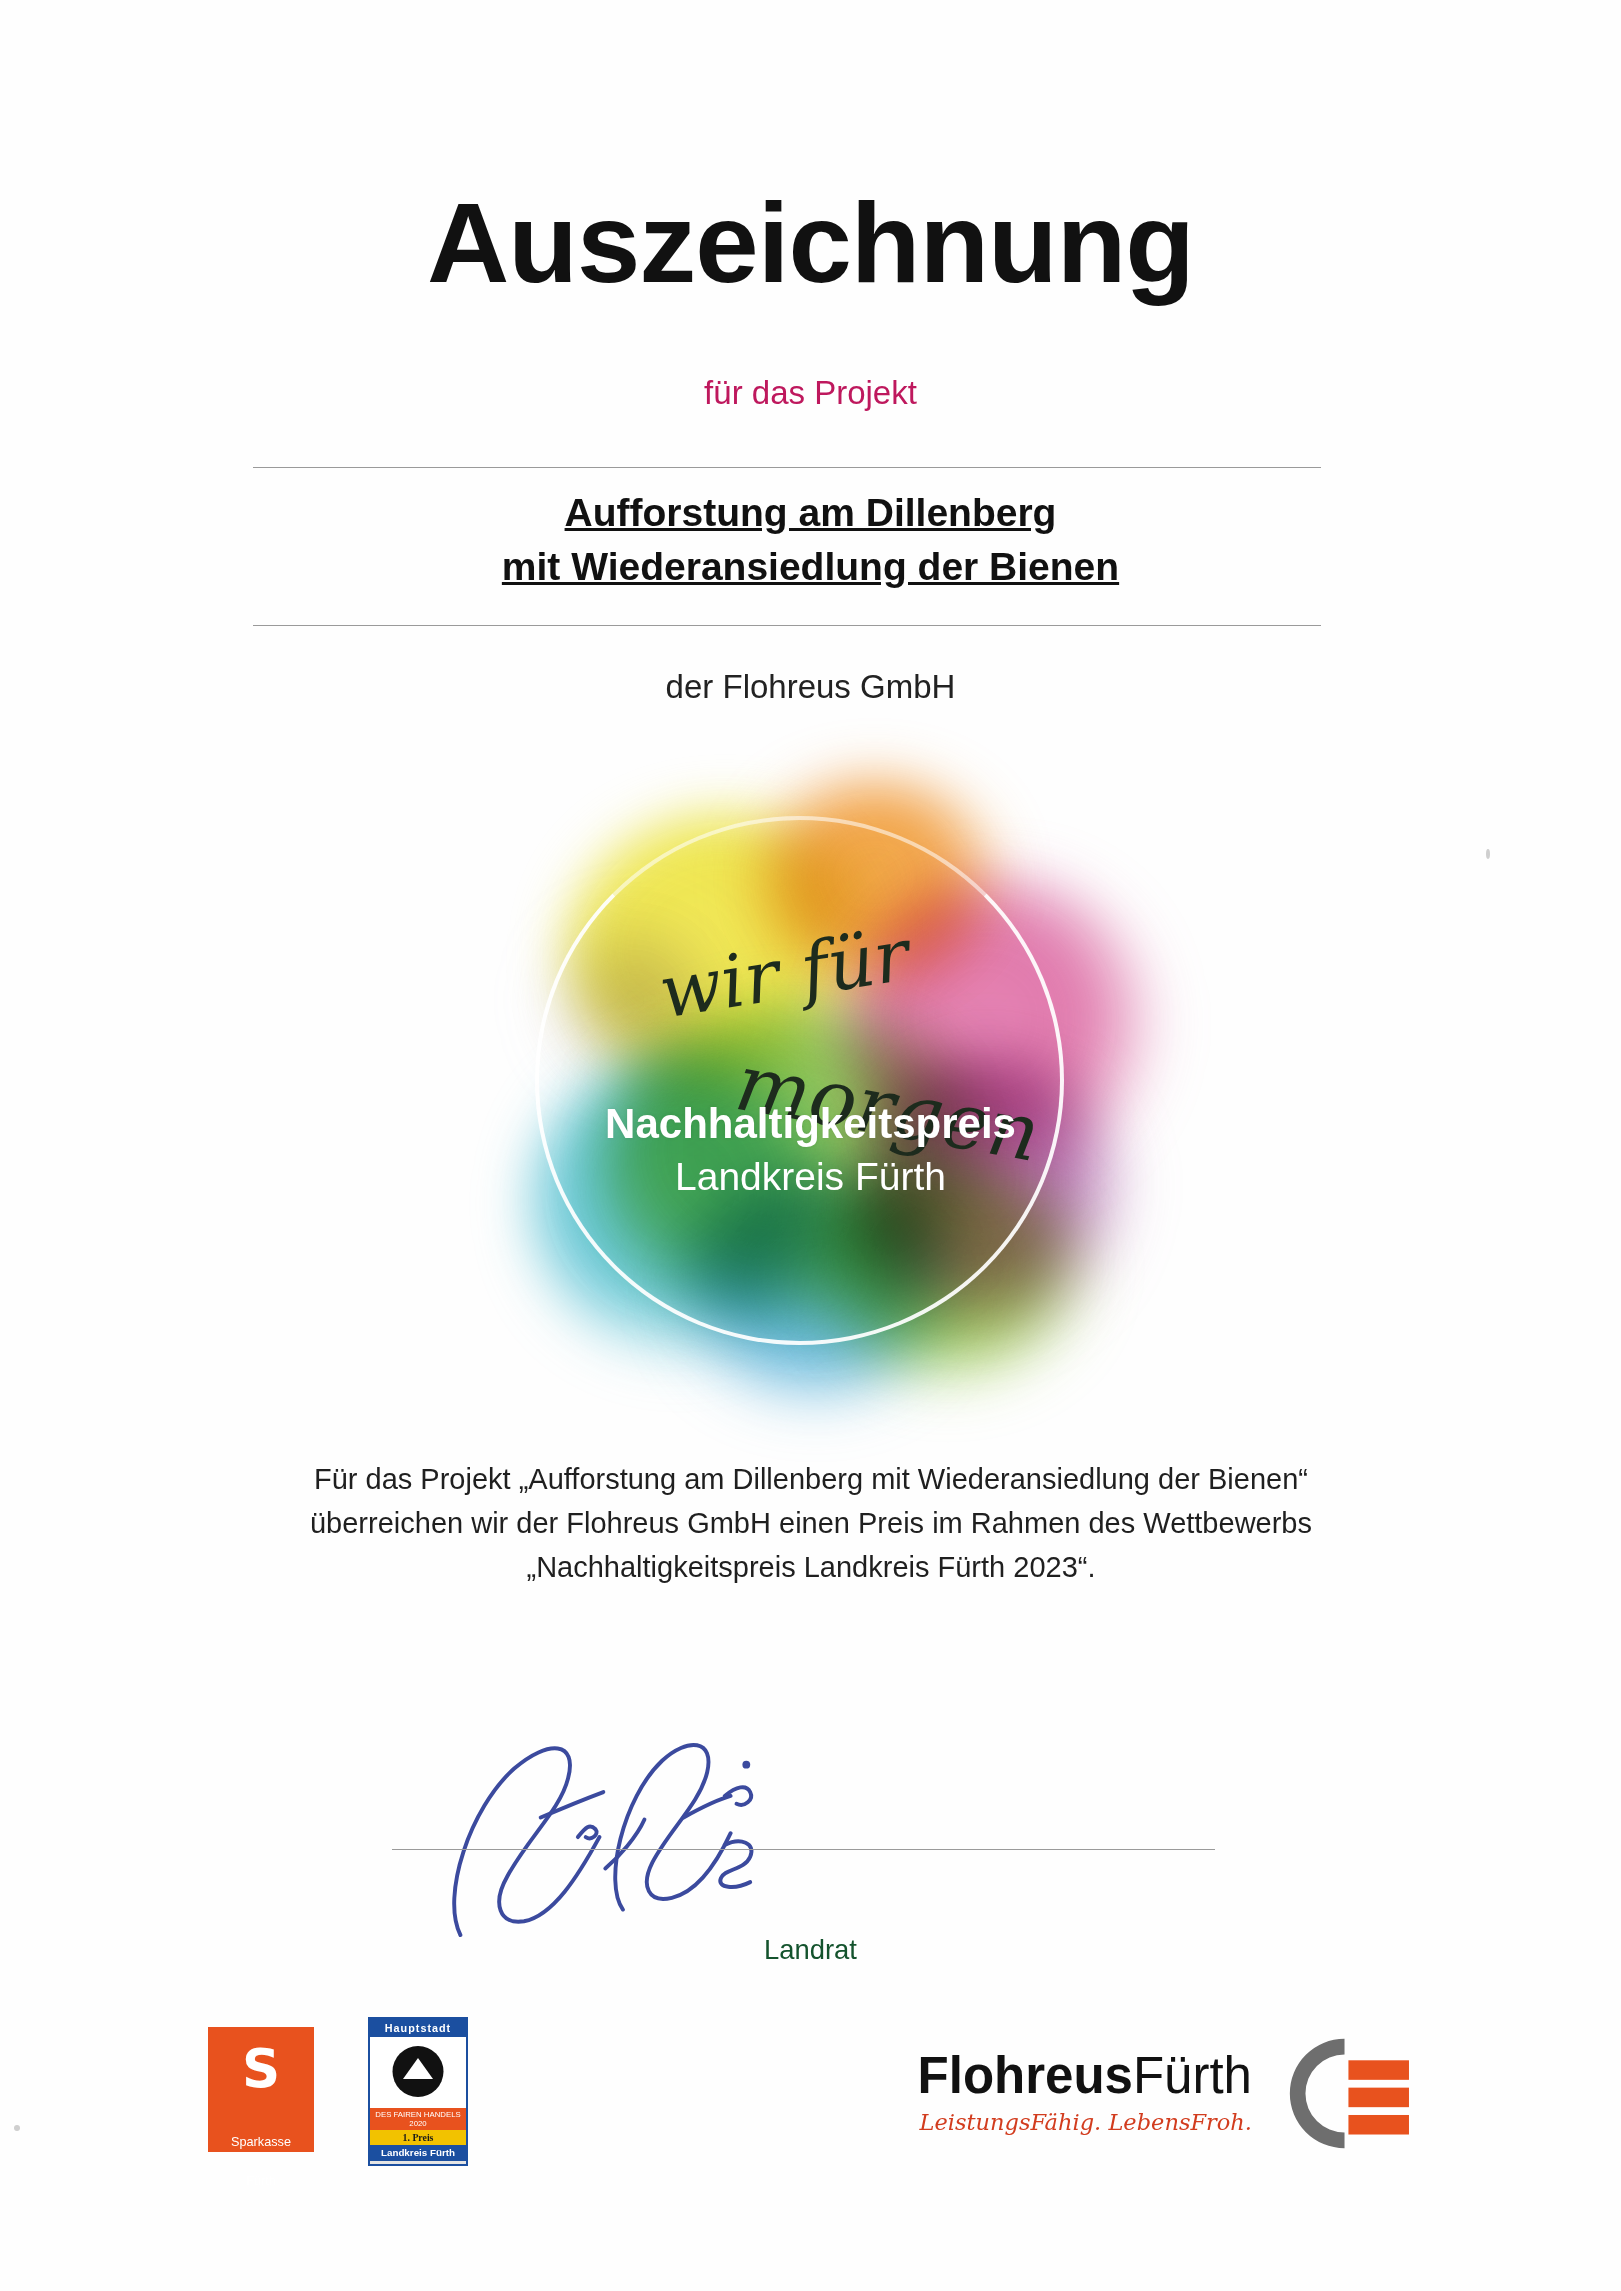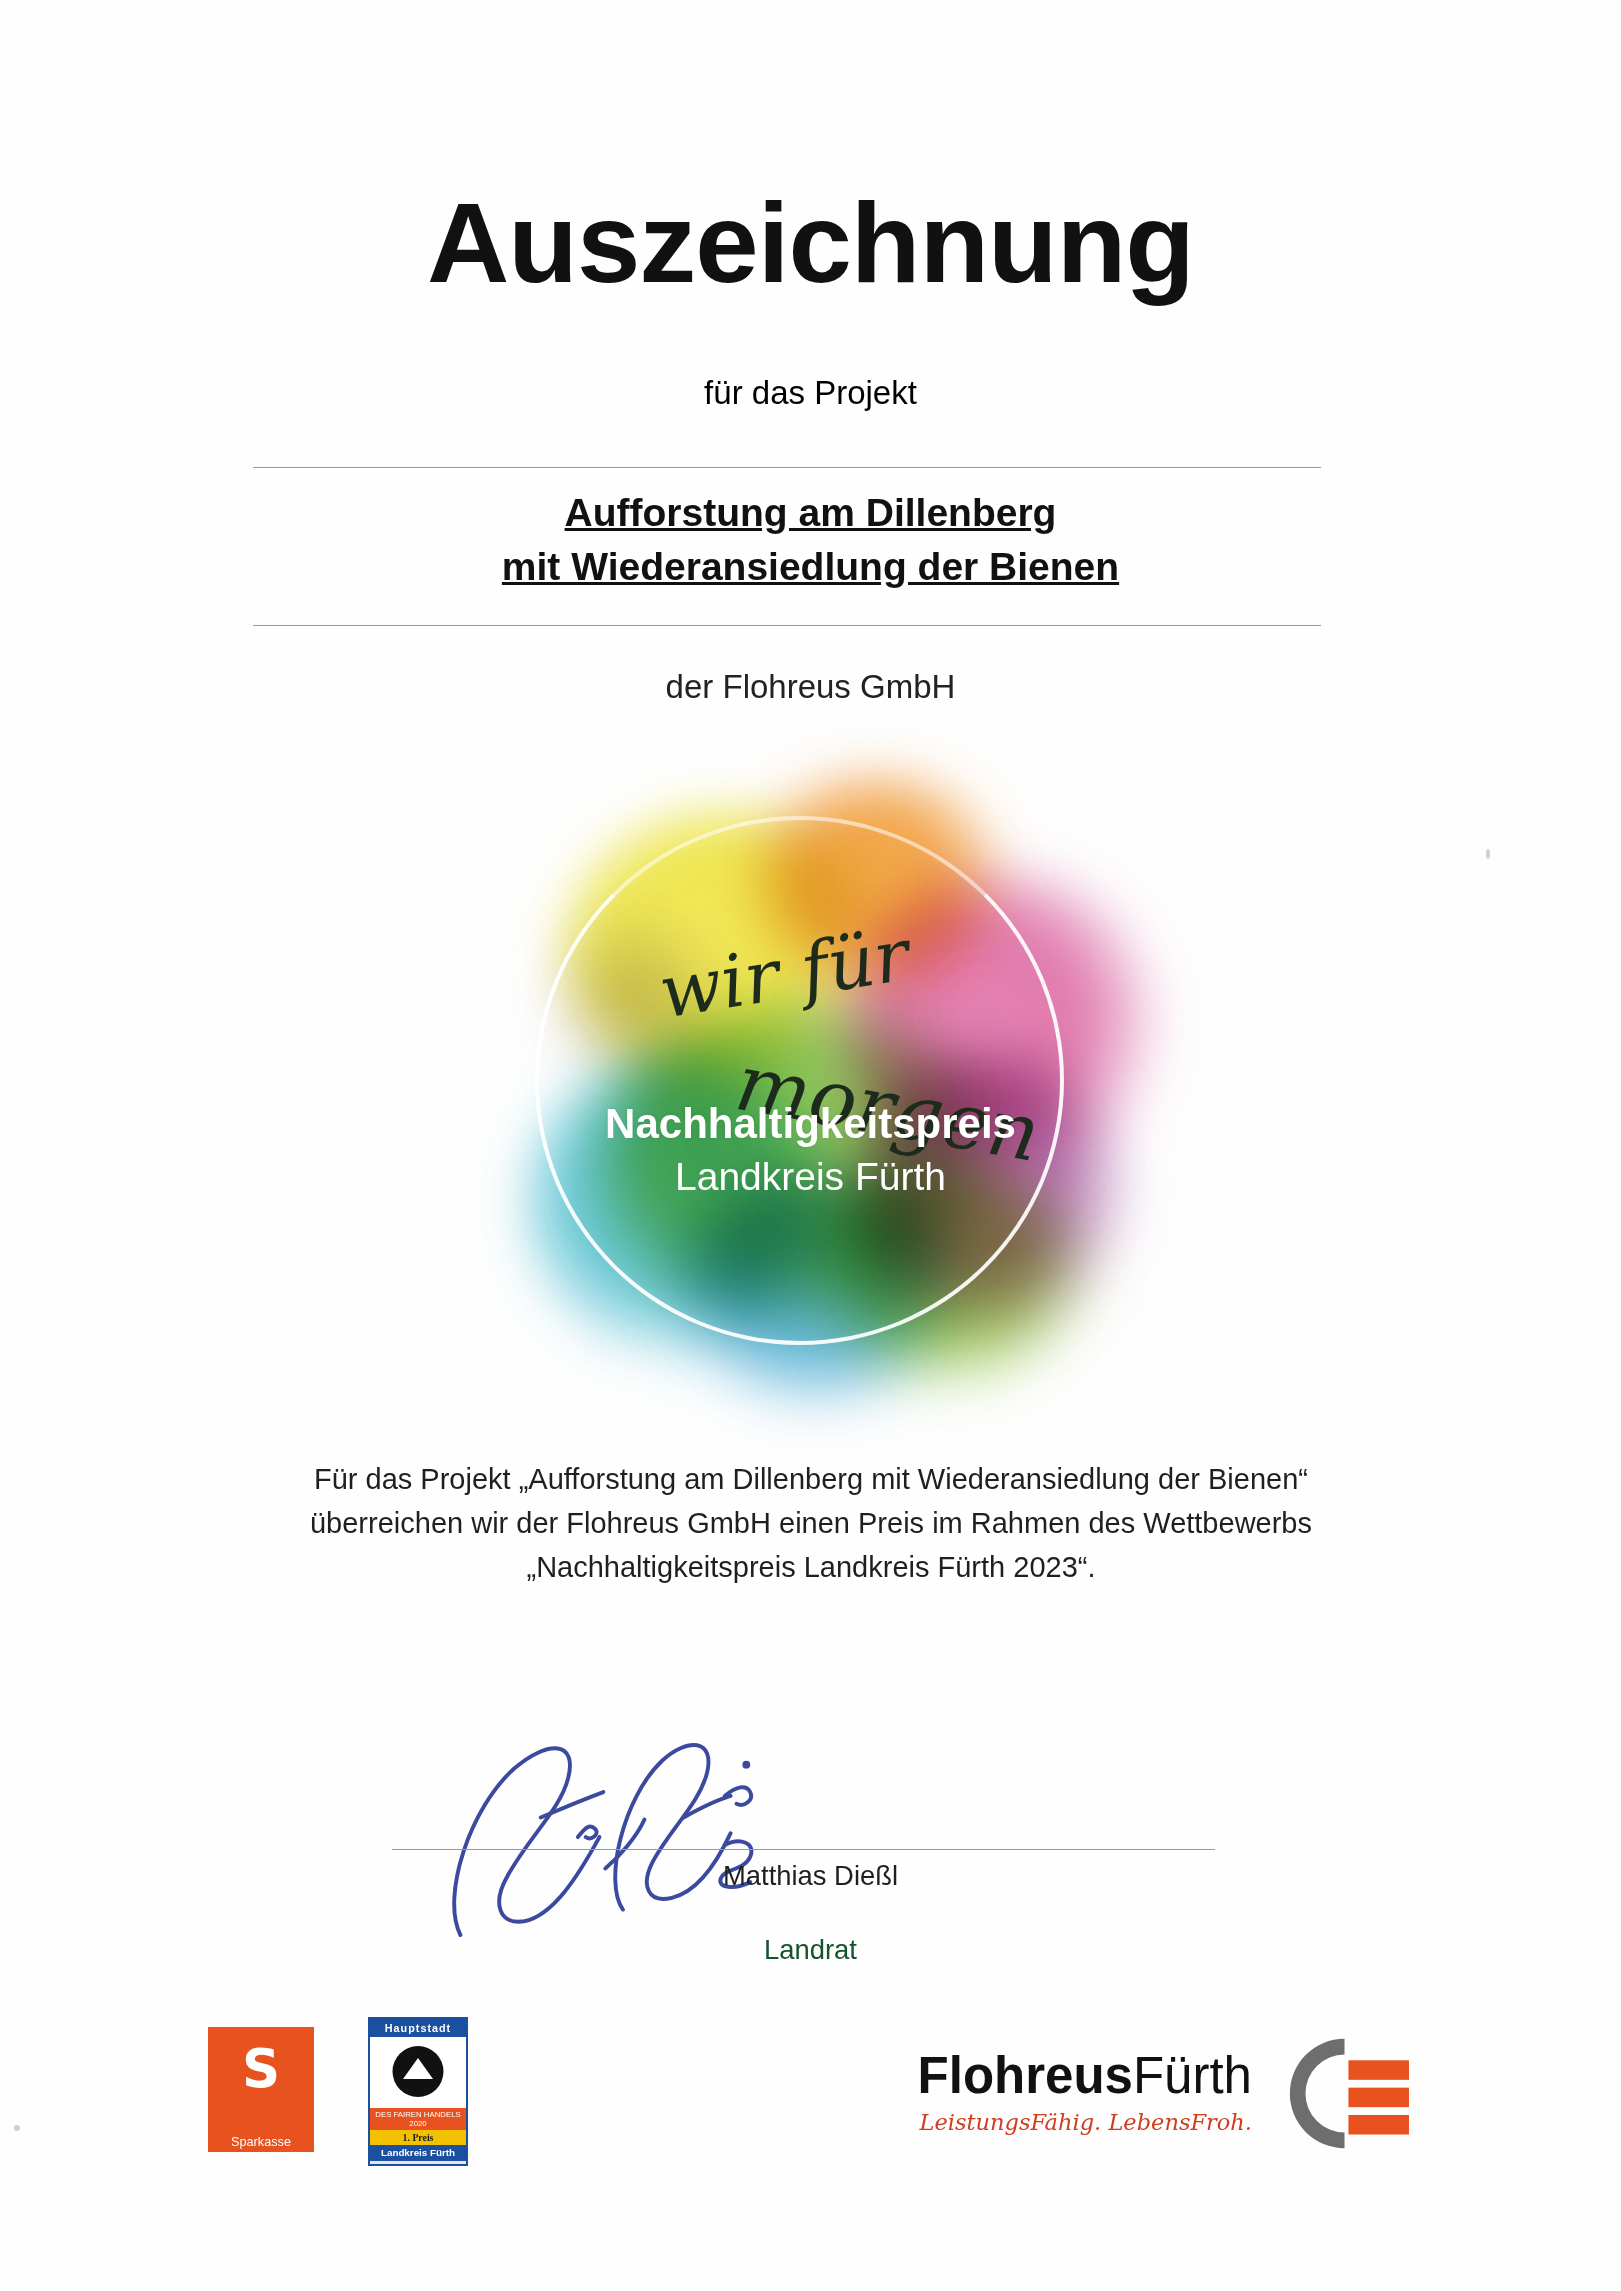--- a/index.html
+++ b/index.html
@@ -35,21 +35,21 @@
     line-height: 1.0;
   }
   .subtitle {
     position: absolute;
     top: 374px;
     left: 0;
     width: 100%;
     text-align: center;
     font-size: 33px;
     font-weight: 400;
-    color: #000000;
+    color: #be185d;
   }
 
   
   .rule {
     position: absolute;
     left: 253px;
     width: 1068px;
     height: 1px;
     background: #9a9a9a;
   }
@@ -428,21 +428,20 @@
       <path d="M150 150 C158 140, 162 136, 168 142 C172 147, 164 154, 158 150"></path>
       <path d="M178 182 C192 170, 210 150, 218 132"></path>
       <path d="M196 224 C176 196, 196 110, 236 72 C262 48, 290 50, 282 84 C274 116, 244 142, 226 176 C214 200, 222 218, 246 212 C272 206, 292 176, 306 146"></path>
       <path d="M258 130 C276 120, 292 112, 306 108"></path>
       <path d="M300 108 C312 98, 322 96, 326 104 C330 112, 320 120, 312 116"></path>
       <circle cx="322" cy="76" r="4" fill="#3b4a9e" stroke="none"></circle>
       <path d="M300 158 C316 150, 332 156, 326 170 C320 184, 300 182, 296 192 C292 202, 310 204, 326 196"></path>
     </g>
   </svg>
   <div class="sig-rule"></div>
-  <div class="signer-name">Matthias Dießl</div>
   <div class="signer-role">Landrat</div>
 
   <div class="footer">
 
     <div class="sparkasse">
       <span class="s-glyph">S</span>
       <span class="s-label">Sparkasse</span>
       <span class="s-label">Fürth</span>
     </div>
 

